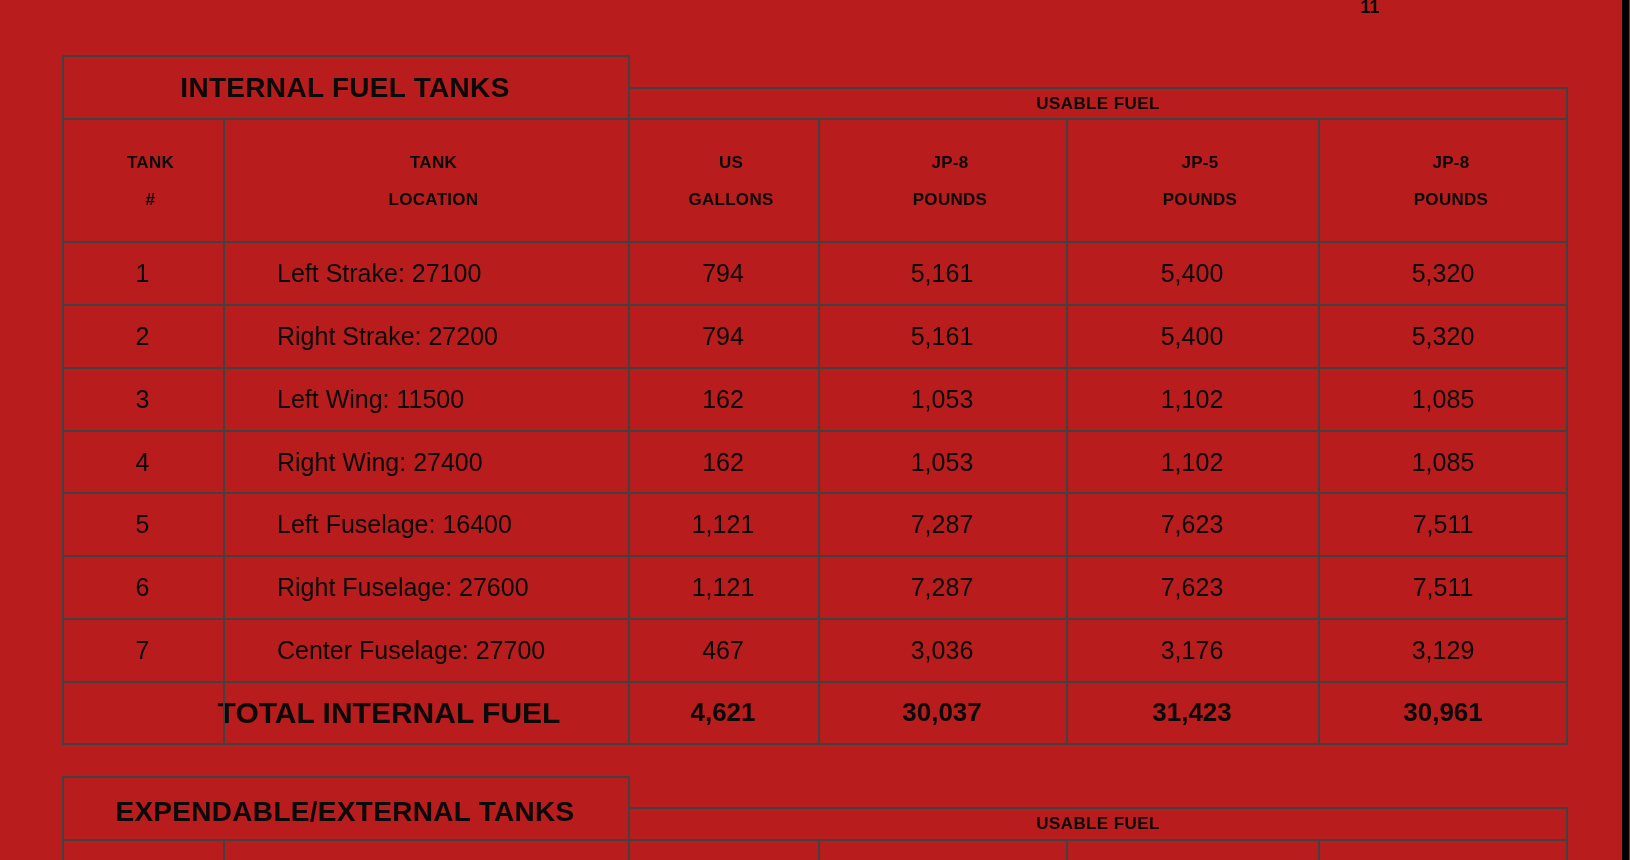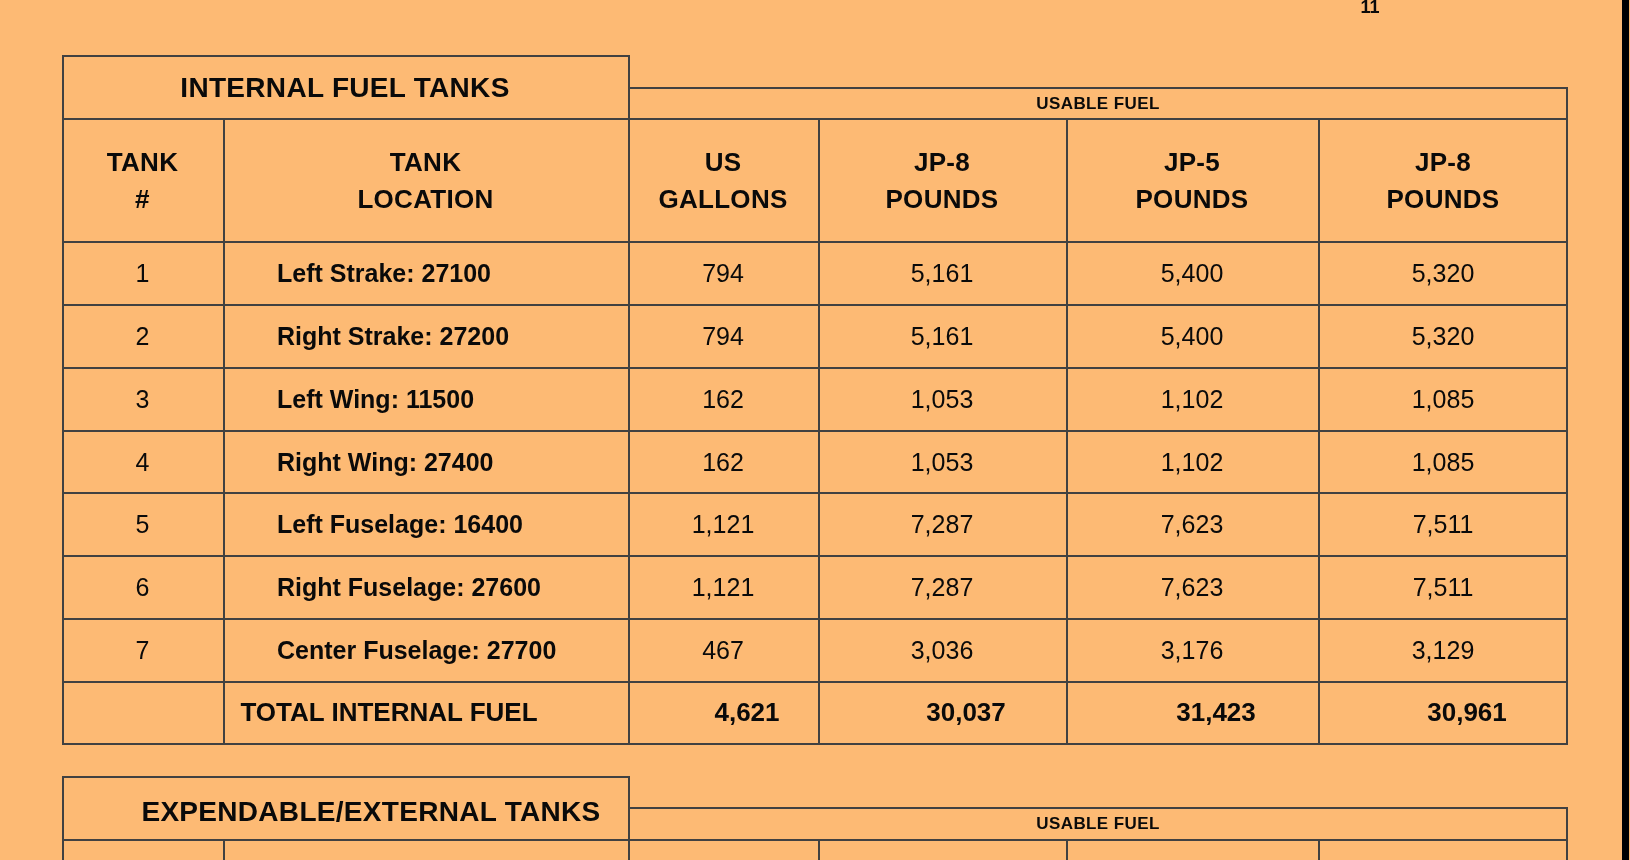--- a/index.html
+++ b/index.html
@@ -1,73 +1,73 @@
 <!DOCTYPE html>
 <html><head>
 <meta charset="utf-8">
 <style>
   html,body { margin:0; padding:0; background:#ffffff; }
   .page {
     position:relative;
     width:1630px; height:860px;
-    background:#fdba74;
+    background:#b91c1c;
     overflow:hidden;
     font-family:"Liberation Sans", sans-serif;
     color:#0a0a0a;
   }
   
   .hl { position:absolute; height:2px; background:#414141; }
   .vl { position:absolute; width:2px; background:#414141; }
   .page-edge { position:absolute; left:1622px; top:0; width:7px; height:860px; background:#000; }
 
   
   .cell {
     position:absolute;
     display:flex; align-items:center; justify-content:center;
     font-size:25px; line-height:1.15; white-space:nowrap;
   }
   .bold { font-weight:bold; }
 
   
   .col-tank { left:62px;   width:161px; }
-  .col-loc  { left:223px;  width:405px;font-weight:bold; }
+  .col-loc  { left:223px;  width:405px; }
   .col-gal  { left:628px;  width:190px; }
   .col-jp4  { left:818px;  width:248px; }
   .col-jp5  { left:1066px; width:252px;text-align:right; }
   .col-jp8  { left:1318px; width:250px; }
   .col-label{ left:62px;   width:566px; }
 
   
   .rh { top:119px; height:123px; }
   .r0 { top:242px; height:63px; }
   .r1 { top:305px; height:63px; }
   .r2 { top:368px; height:63px; }
   .r3 { top:431px; height:62px; }
   .r4 { top:493px; height:63px; }
   .r5 { top:556px; height:63px; }
   .r6 { top:619px; height:63px; }
   .rt { top:682px; height:62px; }
 
   .loc { justify-content:flex-start; padding-left:54px; box-sizing:border-box; }
 
-  .hdr { flex-direction:column; font-weight:bold; font-size:26px; line-height:37px; letter-spacing:0.3px; }
+  .hdr { flex-direction:column; font-weight:bold; font-size:17px; line-height:37px; letter-spacing:0.3px;padding-left:8px; }
 
   .section-title {
     position:absolute; display:flex; align-items:center; justify-content:center;
     font-weight:bold; font-size:28px; letter-spacing:0.3px; white-space:nowrap;
   }
   .usable {
     position:absolute; display:flex; align-items:center; justify-content:center;
     font-weight:bold; font-size:17px; letter-spacing:0.4px;
   }
   .pageno {
     position:absolute; left:1340px; top:-3px; width:60px;
     text-align:center; font-weight:bold; font-size:18px;
   }
-  .total-val { font-weight:bold; font-size:26px;padding-left:24px; }
+  .total-val { font-weight:bold; font-size:26px; }
 </style>
 </head>
 <body>
 
 <div class="page">
 
   <div class="pageno">11</div>
   <div class="page-edge"></div>
 
   <div>
@@ -142,21 +142,21 @@
     <div class="cell r5 col-jp5">7,623</div>
     <div class="cell r5 col-jp8">7,511</div>
 
     <div class="cell r6 col-tank">7</div>
     <div class="cell r6 col-loc loc">Center Fuselage: 27700</div>
     <div class="cell r6 col-gal">467</div>
     <div class="cell r6 col-jp4">3,036</div>
     <div class="cell r6 col-jp5">3,176</div>
     <div class="cell r6 col-jp8">3,129</div>
 
-    <div class="cell rt col-label bold" style="font-size:26px;margin-left:44px;">TOTAL INTERNAL FUEL</div>
+    <div class="cell rt col-label bold" style="font-size:30px;margin-left:44px;">TOTAL INTERNAL FUEL</div>
     <div class="cell rt col-gal total-val">4,621</div>
     <div class="cell rt col-jp4 total-val">30,037</div>
     <div class="cell rt col-jp5 total-val">31,423</div>
     <div class="cell rt col-jp8 total-val">30,961</div>
 
     <div class="hl" style="left:62px; top:55px;  width:568px;"></div>
     <div class="hl" style="left:628px; top:87px; width:940px;"></div>
     <div class="hl" style="left:62px; top:118px; width:1506px;"></div>
     <div class="hl" style="left:62px; top:241px; width:1506px;"></div>
     <div class="hl" style="left:62px; top:304px; width:1506px;"></div>
@@ -171,21 +171,21 @@
     <div class="vl" style="left:62px;   top:55px;  height:690px;"></div>
     <div class="vl" style="left:223px;  top:118px; height:627px;"></div>
     <div class="vl" style="left:628px;  top:55px;  height:690px;"></div>
     <div class="vl" style="left:818px;  top:118px; height:627px;"></div>
     <div class="vl" style="left:1066px; top:118px; height:627px;"></div>
     <div class="vl" style="left:1318px; top:118px; height:627px;"></div>
     <div class="vl" style="left:1566px; top:87px;  height:658px;"></div>
   </div>
 
   <div>
-    <div class="section-title" style="left:62px; top:777px; width:566px; height:70px;margin-left:26px;">EXPENDABLE/EXTERNAL TANKS</div>
+    <div class="section-title" style="left:62px; top:777px; width:566px; height:70px;">EXPENDABLE/EXTERNAL TANKS</div>
     <div class="usable" style="left:628px; top:808px; width:940px; height:32px;">USABLE FUEL</div>
 
     <div class="hl" style="left:62px;  top:776px; width:568px;"></div>
     <div class="hl" style="left:628px; top:807px; width:940px;"></div>
     <div class="hl" style="left:62px;  top:839px; width:1506px;"></div>
     <div class="vl" style="left:62px;   top:776px; height:84px;"></div>
     <div class="vl" style="left:628px;  top:776px; height:84px;"></div>
     <div class="vl" style="left:1566px; top:807px; height:53px;"></div>
     <div class="vl" style="left:223px;  top:839px; height:21px;"></div>
     <div class="vl" style="left:818px;  top:839px; height:21px;"></div>

